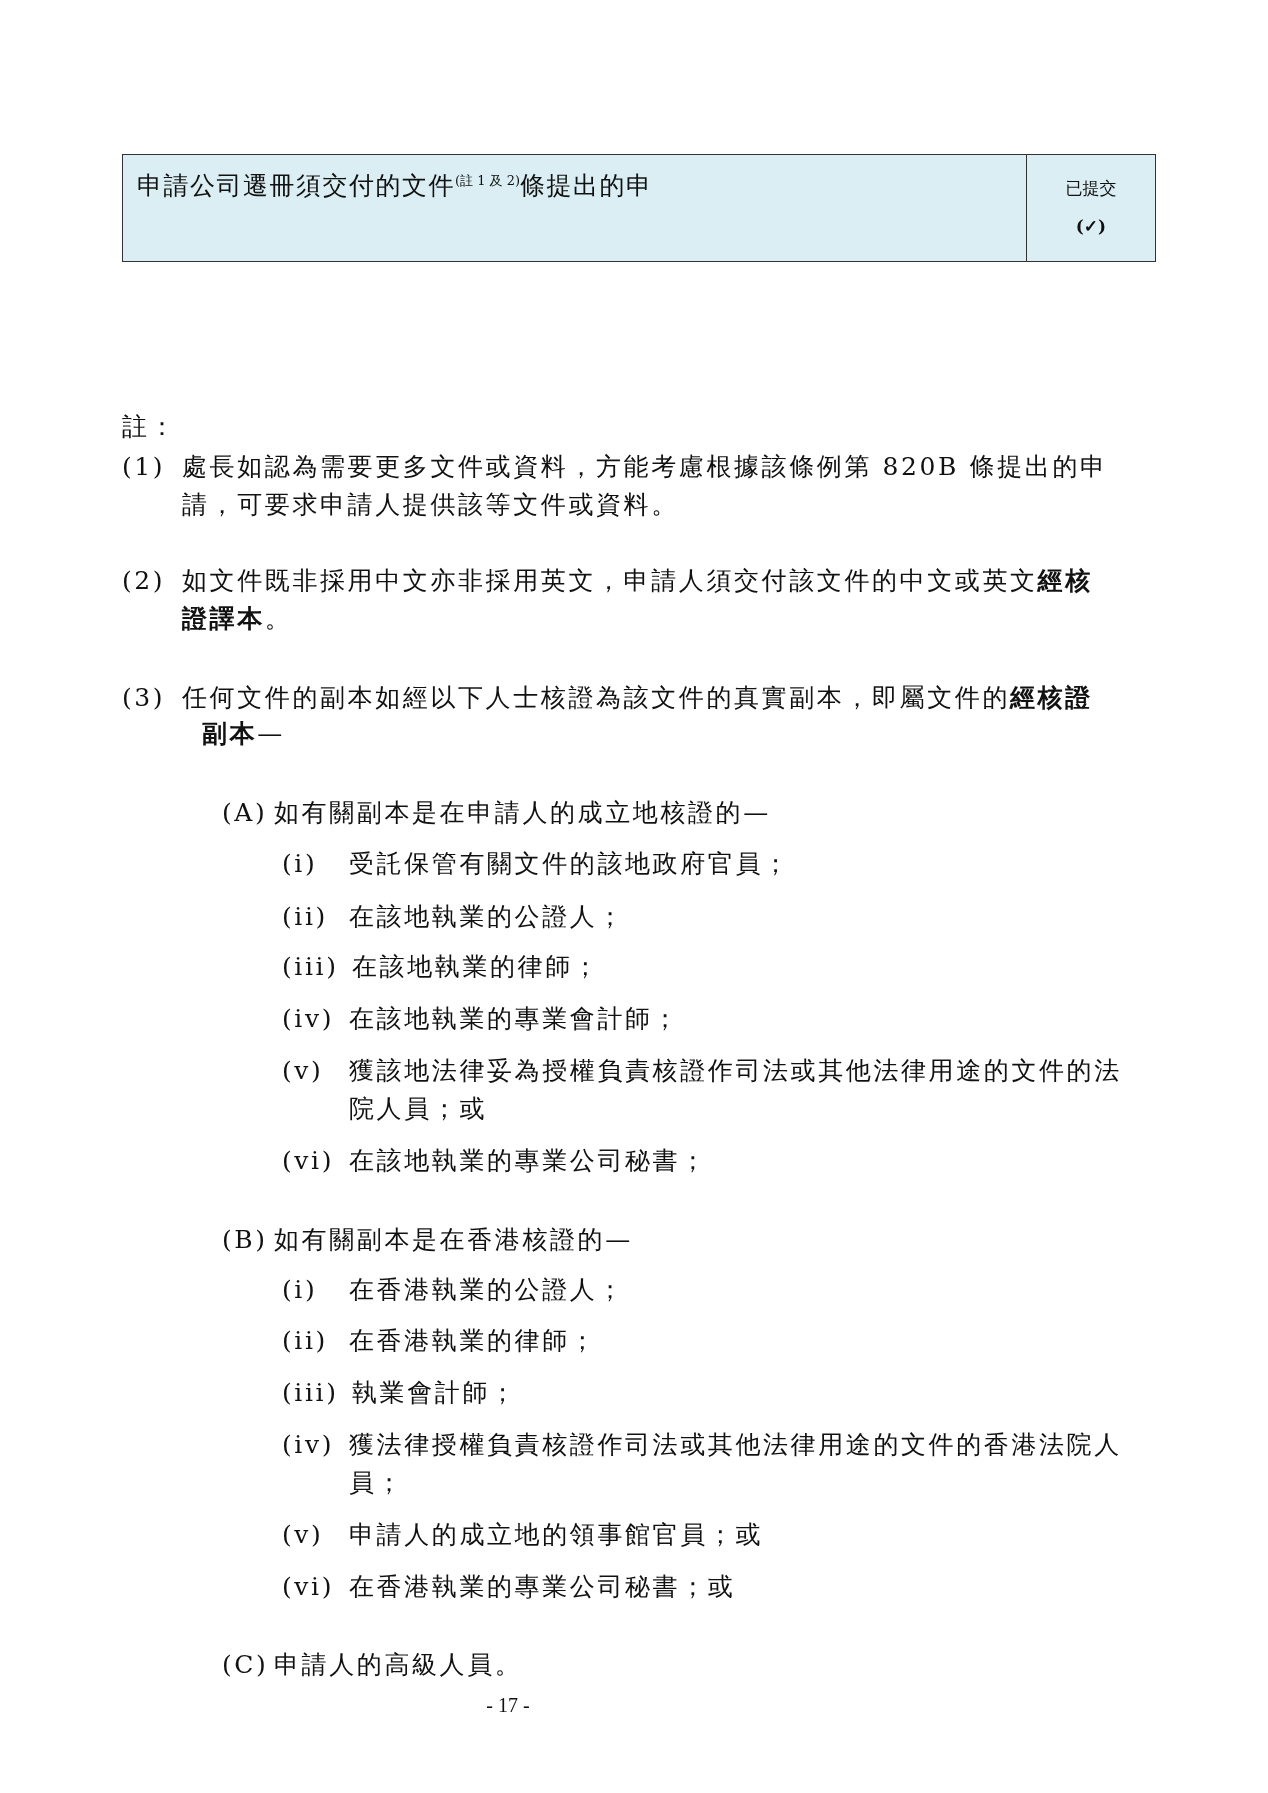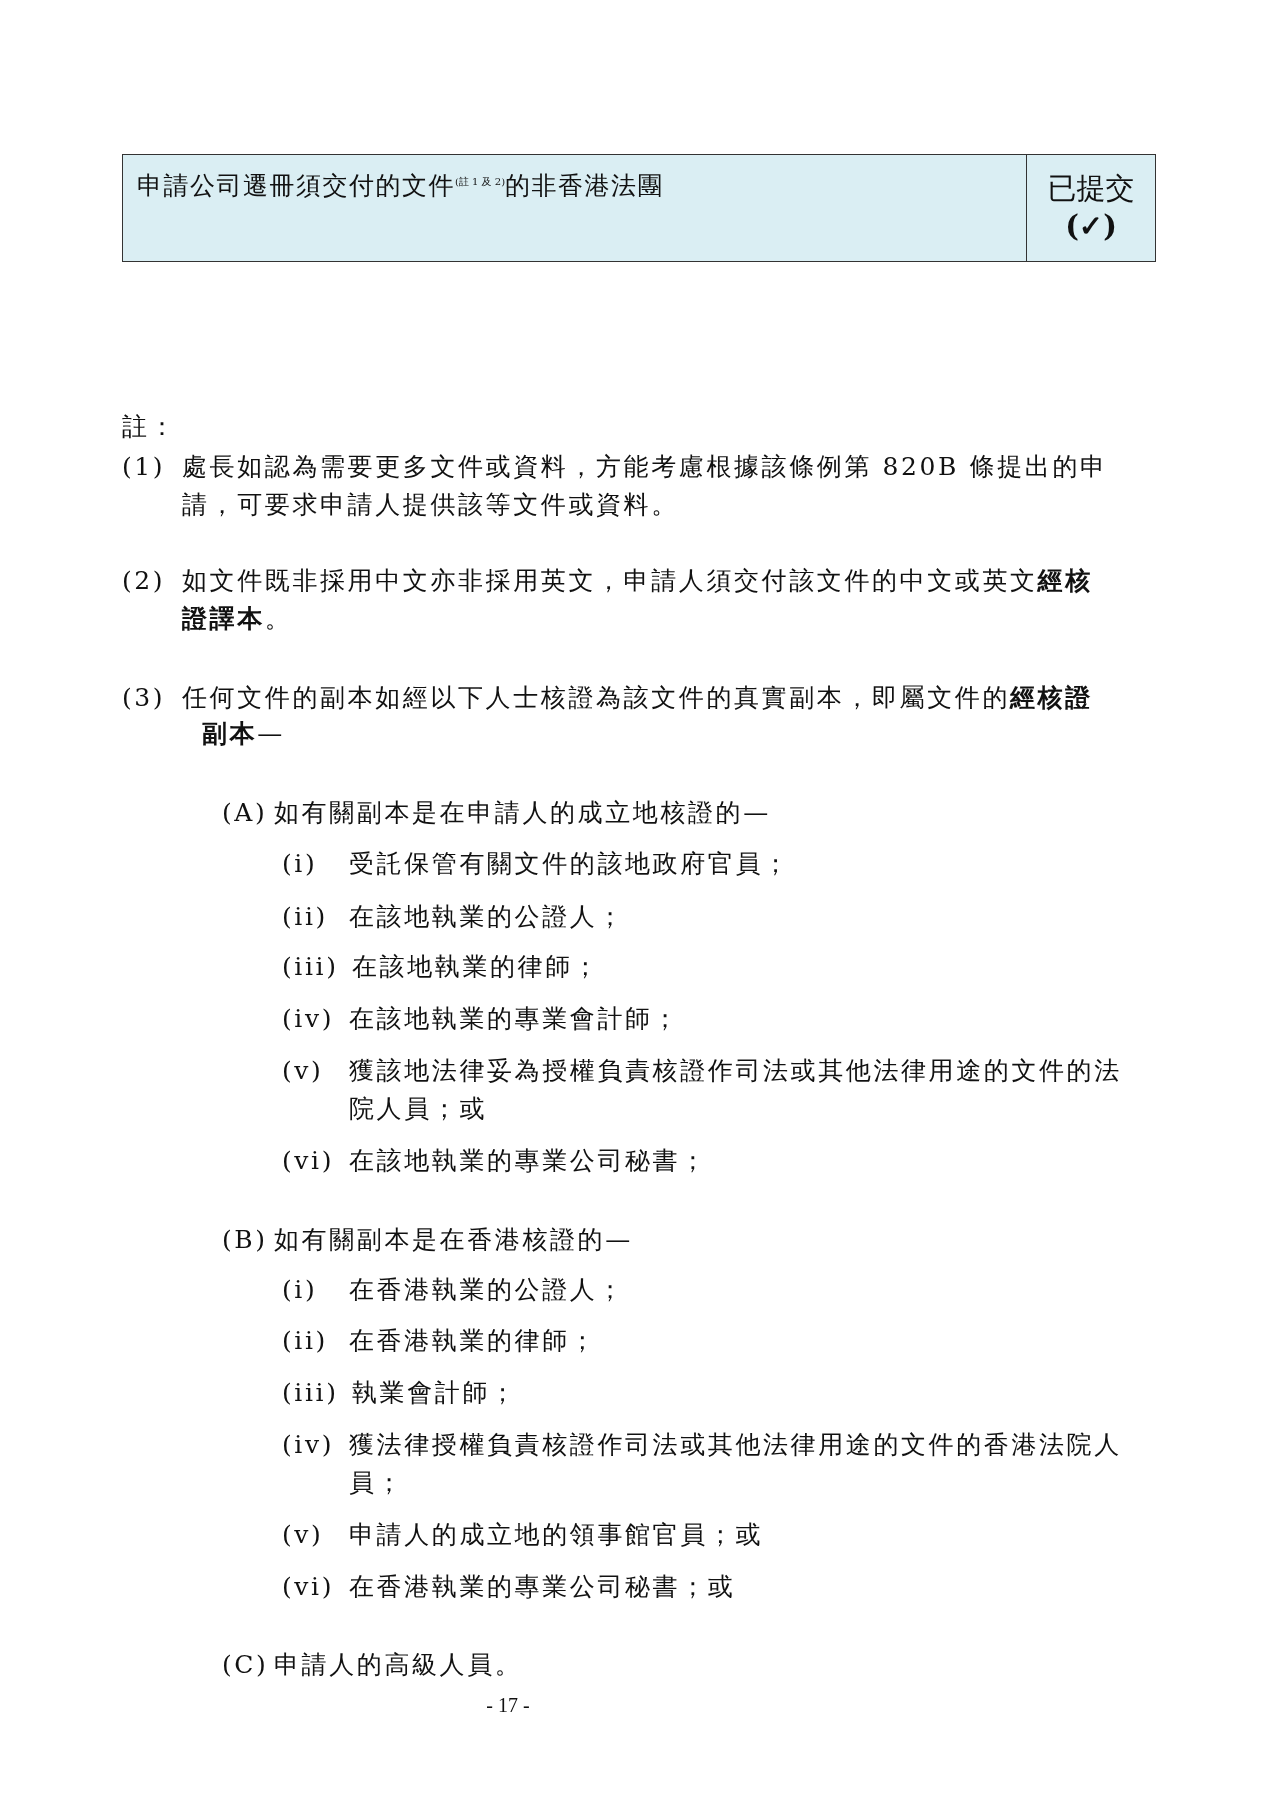--- a/index.html
+++ b/index.html
@@ -8,36 +8,36 @@
     font-family:"DejaVu Serif","Liberation Serif",serif; color:#111;
   }
   .t { position:absolute; white-space:nowrap; font-size:25px; line-height:30px; letter-spacing:2.6px; }
   .b { font-weight:bold; }
   table.main {
     position:absolute; left:122px; top:154px; width:1034px; border-collapse:collapse;
   }
   table.main td { border:1.5px solid #333; padding:0; vertical-align:top; }
   .hdr td { background:#DAEEF3; height:92px; }
   .hdr-left { font-size:25px; letter-spacing:1.5px; padding:14px 0 0 14px !important; }
-  .hdr-left sup { font-size:10px; letter-spacing:0; vertical-align:9px; }
-  .hdr-right { width:128px; text-align:center; font-size:29px; padding-top:14px !important; line-height:38px; }
+  .hdr-left sup { font-size:13px; letter-spacing:0; vertical-align:9px; }
+  .hdr-right { width:128px; text-align:center; font-size:17px; padding-top:14px !important; line-height:38px; }
   .row2 td { height:155px; }
   .indent-col { width:51px; }
   .body-cell { font-size:25px; padding:10px 0 0 22px !important; line-height:38px; letter-spacing:1.8px; }
   .cont { padding-left:38px; display:block; }
   .page-num { position:absolute; left:0; width:1016px; text-align:center; top:1694px; font-size:20px; font-family:"Liberation Serif",serif; }
 </style>
 </head>
 <body>
 
 <table class="main">
   <tbody>
       <tr class="hdr">
     <td colspan="2" class="hdr-left">
-      <span>申請公司遷冊須交付的文件</span><sup>(註 1 及 2)</sup><span>的非香港法團</span>
+      <span>申請公司遷冊須交付的文件</span><sup>(註 1 及 2)</sup><span>條提出的申</span>
     </td>
     <td class="hdr-right">
       <div>已提交</div>
       <div class="b">(✓)</div>
     </td>
   </tr>
 </tbody>
   </table>
 
 <div class="t" style="left:122px; top:412px;">註：</div>

